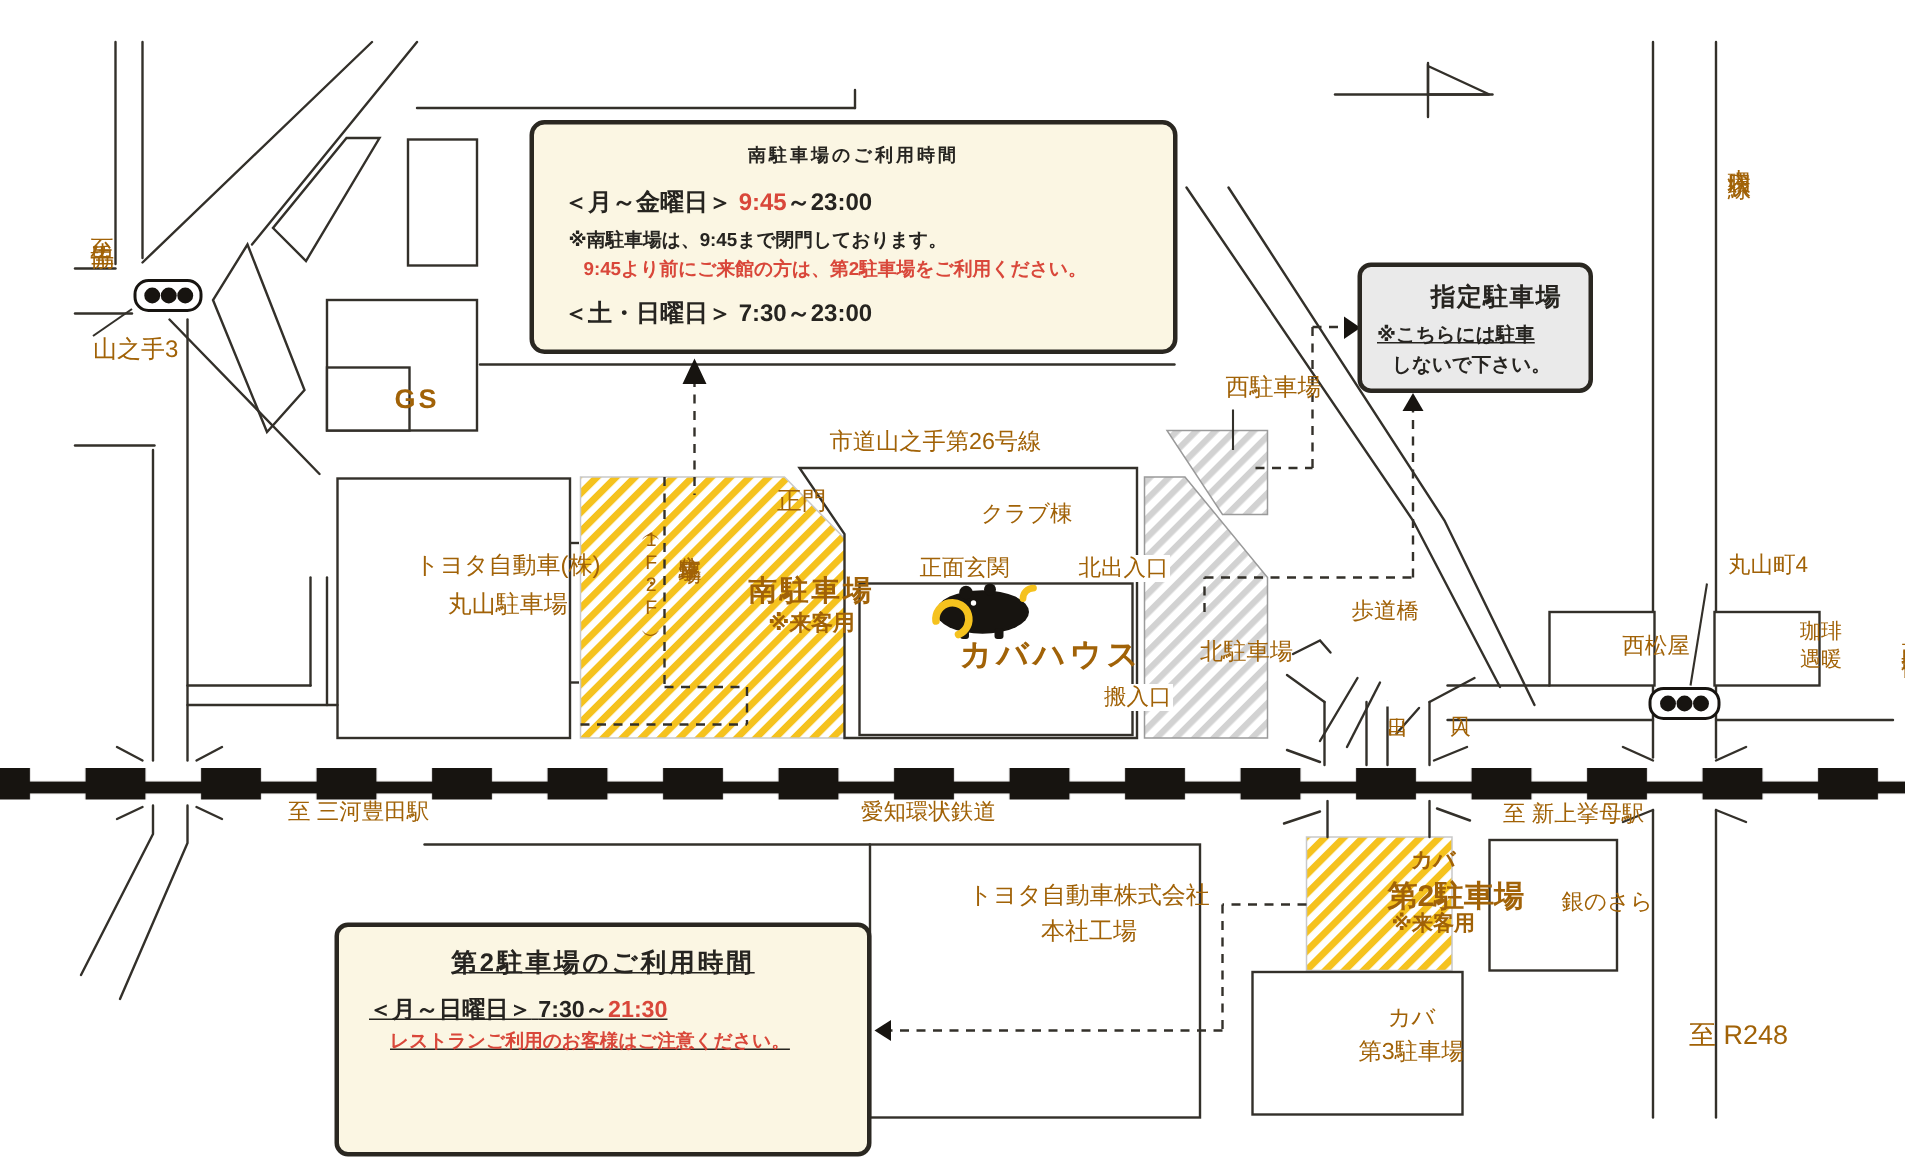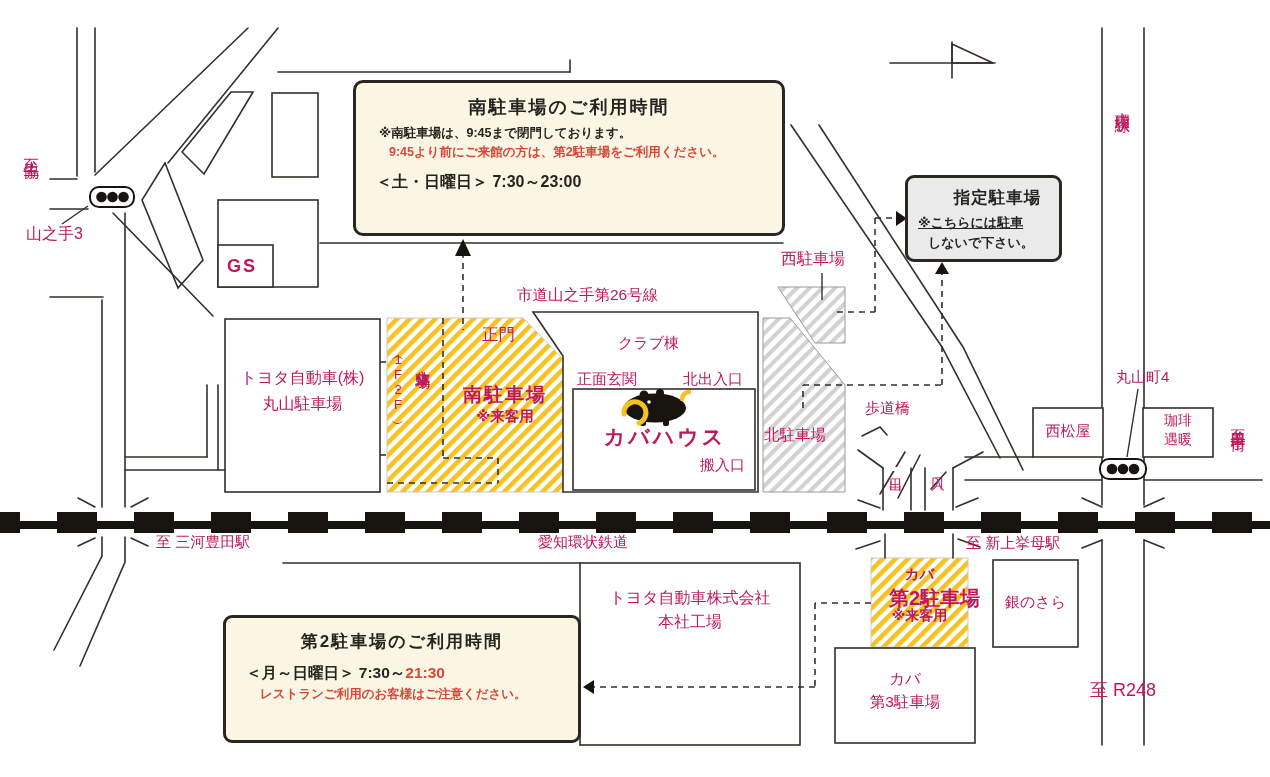--- a/index.html
+++ b/index.html
@@ -2,21 +2,21 @@
 <html><head>
 <meta charset="utf-8">
 <style>
   html,body{margin:0;padding:0;background:#ffffff;}
   #stage{
     position:relative;width:1270px;height:777px;overflow:hidden;
     font-family:"Liberation Sans","DejaVu Sans",sans-serif;
     color:#262420;background:#ffffff;
   }
   #stage svg{position:absolute;left:0;top:0;}
-  .lbl{position:absolute;white-space:nowrap;color:#be185d;line-height:1.2;}
+  .lbl{position:absolute;white-space:nowrap;color:#a16207;line-height:1.2;margin-left:36px;}
   .vert{writing-mode:vertical-rl;text-orientation:upright;letter-spacing:2px;}
   .ctr{text-align:center;}
   .b{font-weight:bold;}
   .red{color:#D9473A;}
   .whitebg{background:#ffffff;padding:0 1px;}
   .infobox{
     position:absolute;background:#FBF6E3;border:3px solid #2A2721;
     border-radius:10px;box-sizing:border-box;
   }
   .graybox{
@@ -254,36 +254,40 @@
 
   <div class="lbl b ctr" style="left:871px;top:566px;width:97px;font-size:14.5px;">カバ</div>
   <div class="lbl b ctr" style="left:886px;top:586px;width:97px;font-size:20px;">第2駐車場</div>
   <div class="lbl b ctr" style="left:871px;top:607px;width:97px;font-size:14px;">※来客用</div>
 
   <div class="lbl ctr" style="left:993px;top:593px;width:85px;font-size:15px;">銀のさら</div>
   <div class="lbl ctr" style="left:835px;top:670px;width:140px;font-size:15.5px;">カバ</div>
   <div class="lbl ctr" style="left:835px;top:693px;width:140px;font-size:15.5px;">第3駐車場</div>
 
   <div class="infobox" style="left:353px;top:80px;width:432px;height:156px;">
-    <div class="title" style="margin-top:12px;font-size:18px;">南駐車場のご利用時間</div>
+    <div class="title" style="margin-top:12px;font-size:12px;">南駐車場のご利用時間</div>
+    <div class="b" style="margin:13px 0 0 20px;font-size:16px;">
+      <span>＜月～金曜日＞</span>
+      <span class="red">9:45</span><span>～23:00</span>
+    </div>
     <div class="b" style="margin:6px 0 0 23px;font-size:12.5px;">※南駐車場は、9:45まで閉門しております。</div>
     <div class="b red" style="margin:2px 0 0 33px;font-size:12.5px;">9:45より前にご来館の方は、第2駐車場をご利用ください。</div>
     <div class="b" style="margin:11px 0 0 20px;font-size:16px;">
       <span>＜土・日曜日＞</span>
       <span>7:30～23:00</span>
     </div>
   </div>
 
   <div class="graybox" style="left:905px;top:175px;width:157px;height:87px;">
     <div class="title" style="margin-top:9px;font-size:16.5px;letter-spacing:1px;padding-left:28px;">指定駐車場</div>
     <div class="b" style="margin:5px 0 0 10px;font-size:13px;text-decoration:underline;">※こちらには駐車</div>
     <div class="b" style="margin:2px 0 0 20px;font-size:13px;">しないで下さい。</div>
   </div>
 
-  <div class="infobox" style="left:223px;top:615px;width:358px;height:128px;border-radius:9px;">
+  <div class="infobox" style="left:223px;top:615px;width:358px;height:156px;border-radius:9px;text-decoration:underline;">
     <div class="title" style="margin-top:12px;font-size:17px;">第2駐車場のご利用時間</div>
     <div class="b" style="margin:10px 0 0 20px;font-size:15.5px;">
       <span>＜月～日曜日＞</span>
       <span>7:30～</span><span class="red">21:30</span>
     </div>
     <div class="b red" style="margin:2px 0 0 34px;font-size:12.5px;">レストランご利用のお客様はご注意ください。</div>
   </div>
 
 </div>
 

